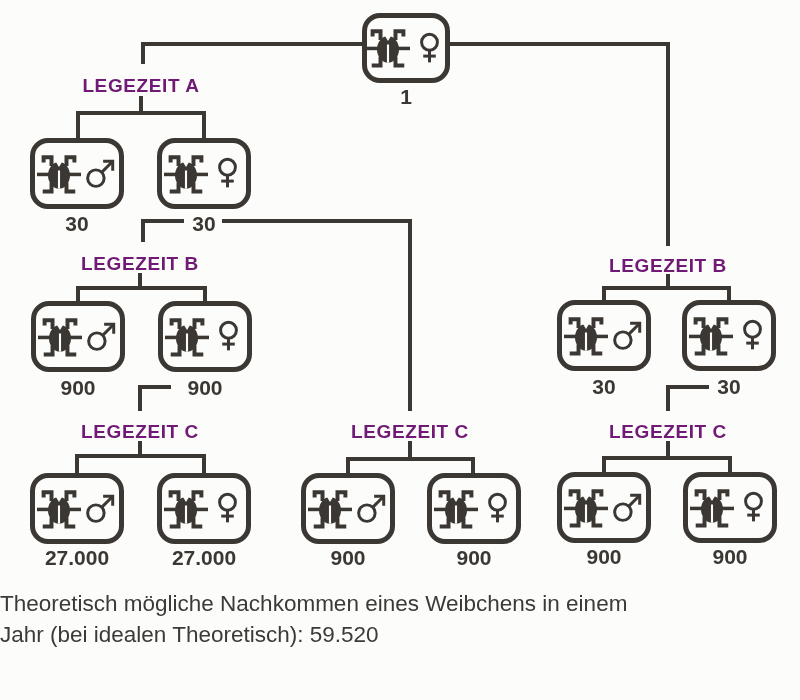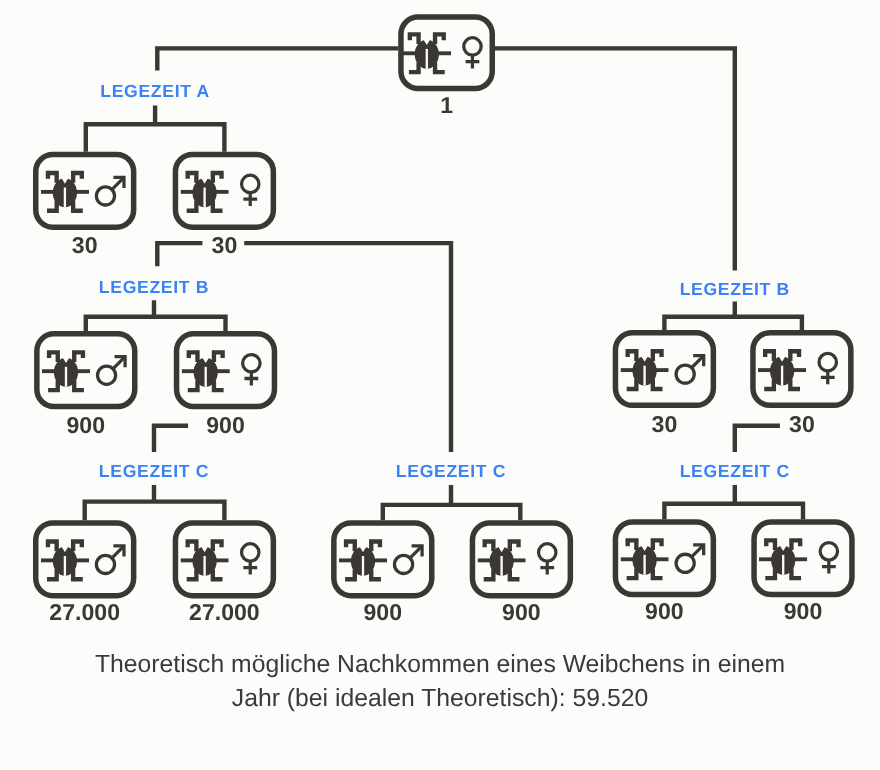--- a/index.html
+++ b/index.html
@@ -18,30 +18,30 @@
     display:flex;align-items:center;justify-content:center;gap:3px;
   }
   .box.root{width:88px;height:70px;left:362px;top:13px;}
   .beetle-svg{width:44px;height:52px;flex:0 0 auto;}
   .gender-svg{width:33px;height:41px;flex:0 0 auto;}
   .ink-fill{fill:#3b3733;}
   .ink-stroke{stroke:#3b3733;}
   .bg-fill{fill:#fcfcfb;}
   .group-label{
     position:absolute;transform:translateX(-50%);
-    font-weight:bold;font-size:16px;letter-spacing:.6px;white-space:nowrap;
-    color:#3b82f6;
+    font-weight:bold;font-size:19px;letter-spacing:.6px;white-space:nowrap;
+    color:#701a75;
   }
   .count{
     position:absolute;width:94px;text-align:center;
     font-weight:bold;font-size:21px;color:#3b3733;
   }
   .count.root-count{width:88px;left:362px;top:85px;}
   .caption{
-    position:absolute;left:0;top:588px;width:800px;text-align:center;
+    position:absolute;left:0;top:588px;width:800px;text-align:left;
     font-size:22.5px;line-height:31px;color:#3a3a38;font-weight:400;
   }
   .caption b{font-weight:normal;}
 </style>
 </head>
 <body>
 
 <div class="stage">
 
   <svg width="0" height="0" style="position:absolute" aria-hidden="true">

